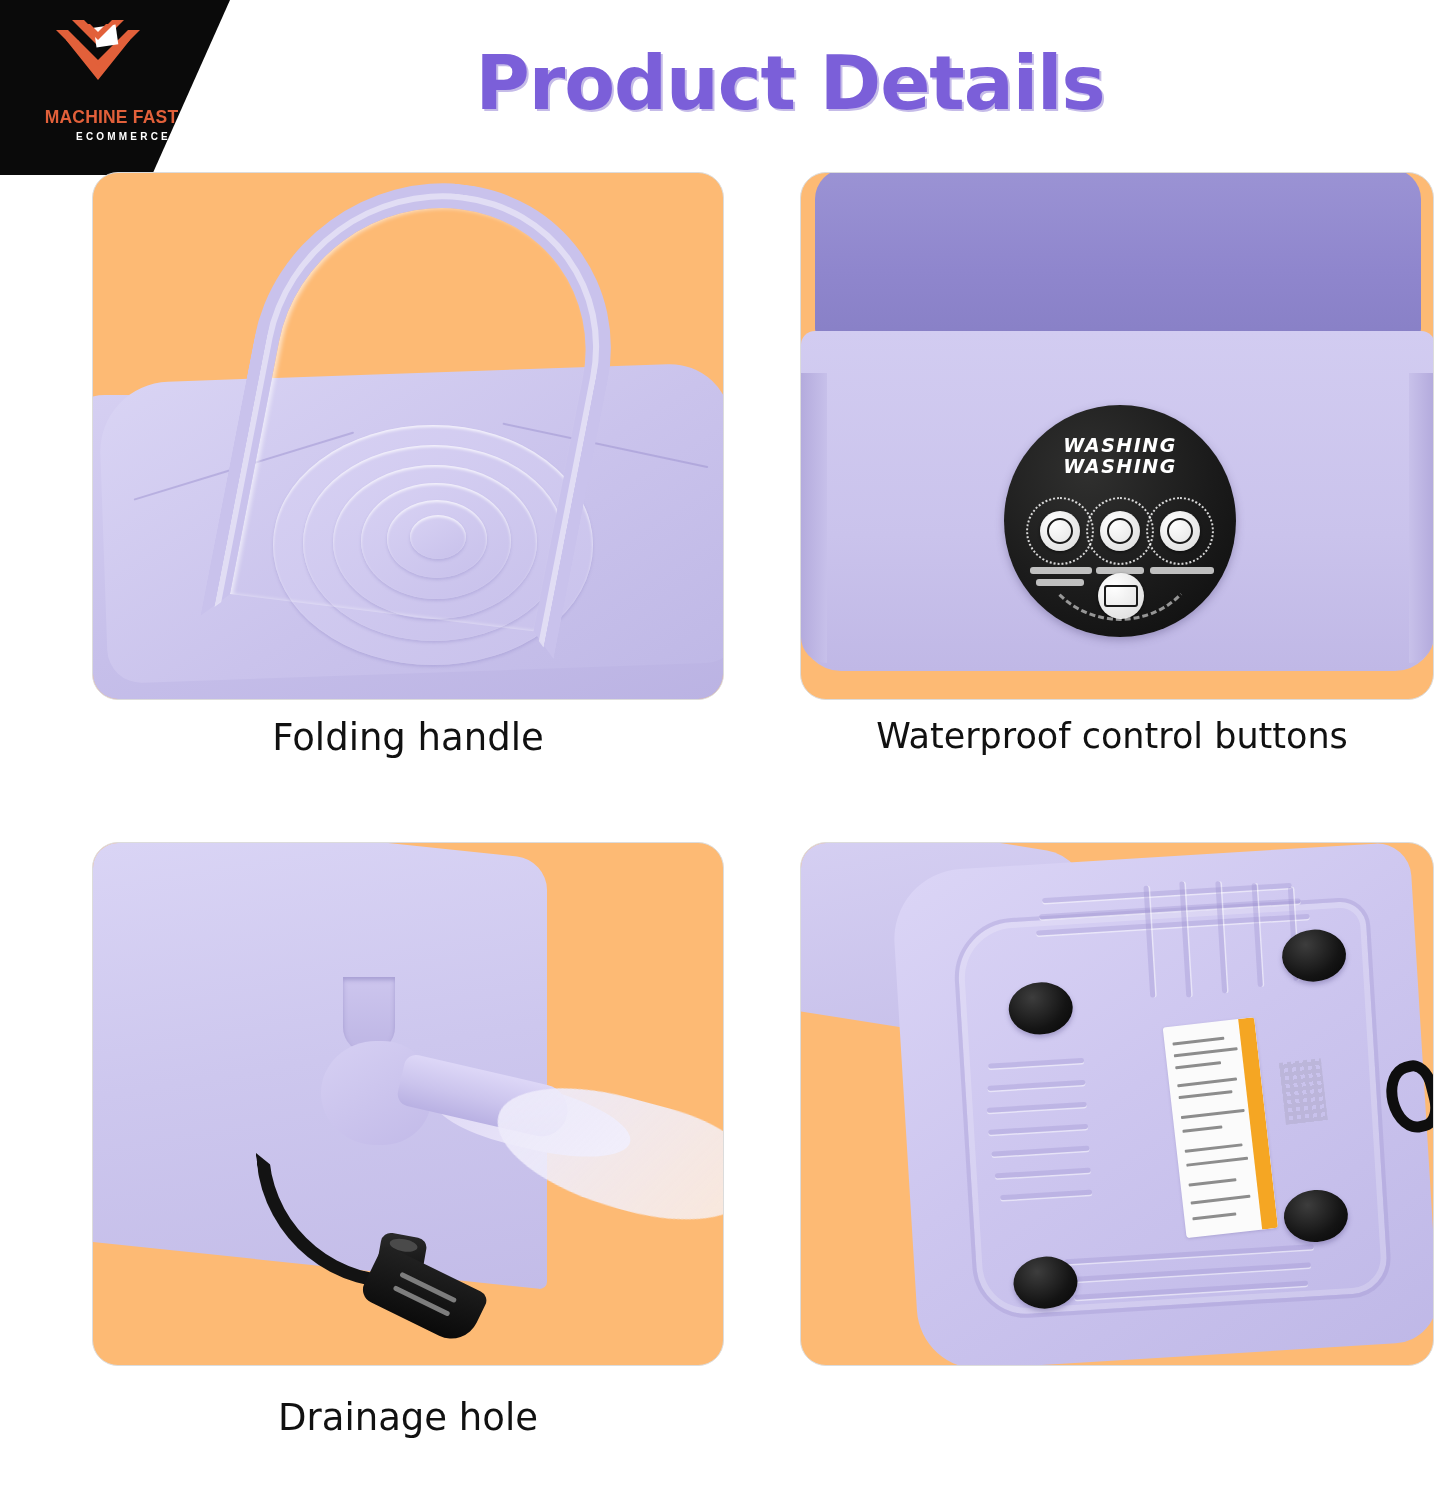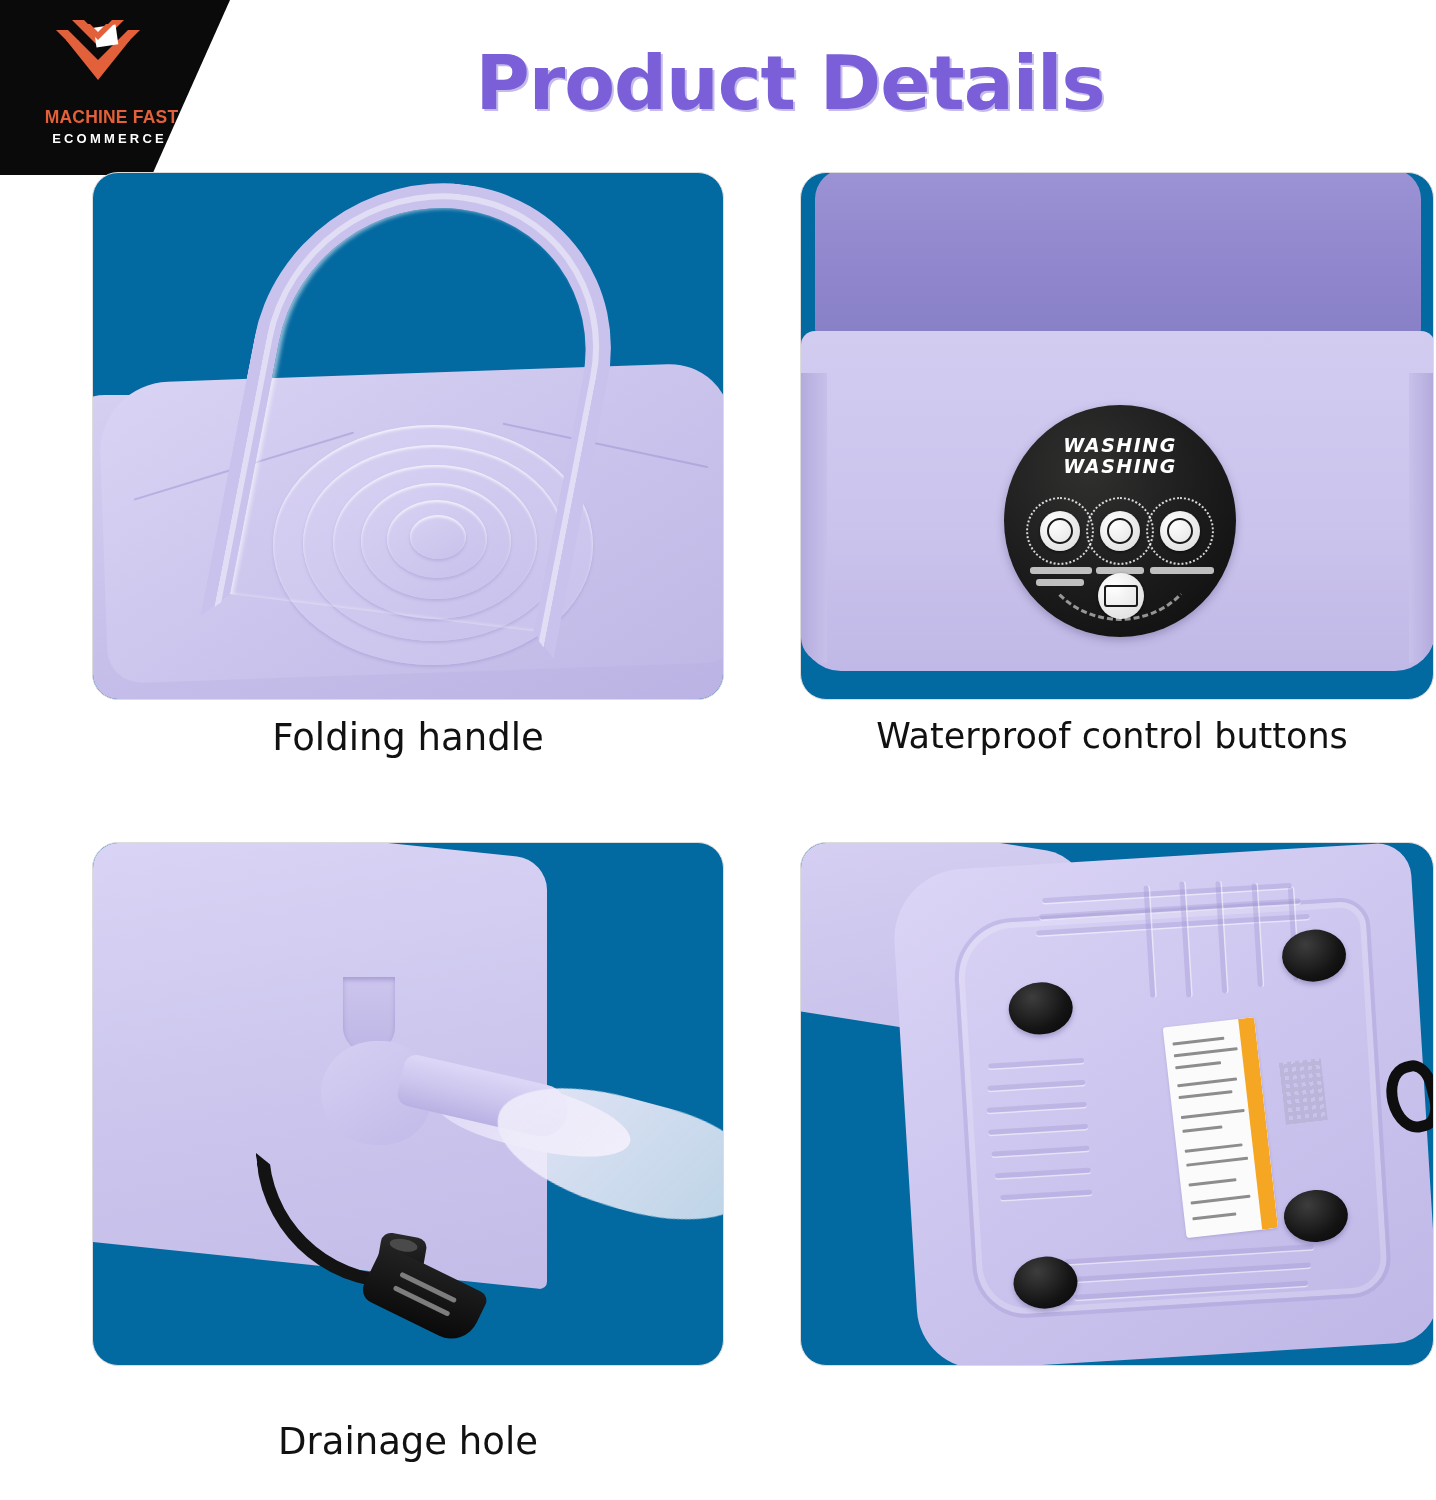--- a/index.html
+++ b/index.html
@@ -19,59 +19,59 @@
     overflow: hidden;
   }
   .logo-mark { position: absolute; left: 52px; top: 18px; width: 92px; height: 80px; }
   .logo-name {
     position: absolute; left: 24px; top: 107px; width: 175px;
     text-align: center; color: #E2603A;
     font-size: 17.5px; font-weight: 700; letter-spacing: .2px;
     font-family: "Liberation Sans", sans-serif; white-space: nowrap;
   }
   .logo-sub {
-    position: absolute; left: 22px; top: 131px; width: 175px;
+    position: absolute; left: 36px; top: 131px; width: 175px;
     text-align: center; color: #ffffff;
-    font-size: 13px; font-weight: 700; letter-spacing: 3.2px;
+    font-size: 10px; font-weight: 700; letter-spacing: 3.2px;
     font-family: "Liberation Sans", sans-serif; white-space: nowrap;
   }
 
   
   .page-title {
     position: absolute; left: 240px; top: 40px; width: 1100px;
     text-align: center;
     font-size: 74px; font-weight: 700; letter-spacing: -1px;
     color: #7B5FD9;
     font-family: "DejaVu Sans", sans-serif;
     text-shadow: 2px 2px 0 rgba(90,60,190,.35);
     white-space: nowrap;
   }
 
   
   .panel {
     position: absolute;
     border: 1px solid #dcdcdc;
     border-radius: 26px;
-    background: #0369a1;
+    background: #fdba74;
     overflow: hidden;
   }
   .p-tl { left: 92px;  top: 172px;  width: 632px; height: 528px; }
   .p-tr { left: 800px; top: 172px;  width: 634px; height: 528px; }
   .p-bl { left: 92px;  top: 842px;  width: 632px; height: 524px; }
   .p-br { left: 800px; top: 842px;  width: 634px; height: 524px; }
 
   .caption {
     position: absolute; text-align: center;
     font-family: "DejaVu Sans", sans-serif;
     font-size: 37px; color: #111; font-weight: 400;
     line-height: 1.06;
   }
   .c-tl { left: 92px;  top: 718px;  width: 632px; }
   .c-tr { left: 788px; top: 718px;  width: 648px; font-size: 35px; }
-  .c-bl { left: 92px;  top: 1398px; width: 632px; margin-top: 24px; }
+  .c-bl { left: 92px;  top: 1398px; width: 632px; }
   .c-br { left: 790px; top: 1388px; width: 646px; font-size: 40px; }
 
   .art { position: absolute; inset: 0; }
 
   
   .lid-body {
     position: absolute; left: -40px; top: 222px; width: 720px; height: 330px;
     background: linear-gradient(160deg,#d6d0f2 0%,#c6bfea 48%,#b9b1e2 100%);
     border-radius: 52px 52px 30px 30px;
   }

